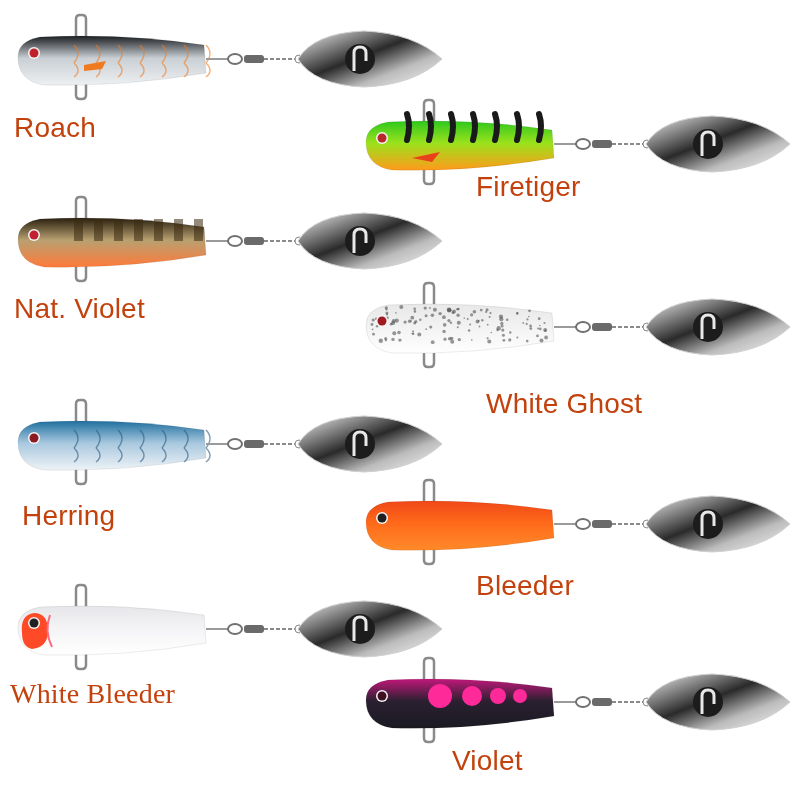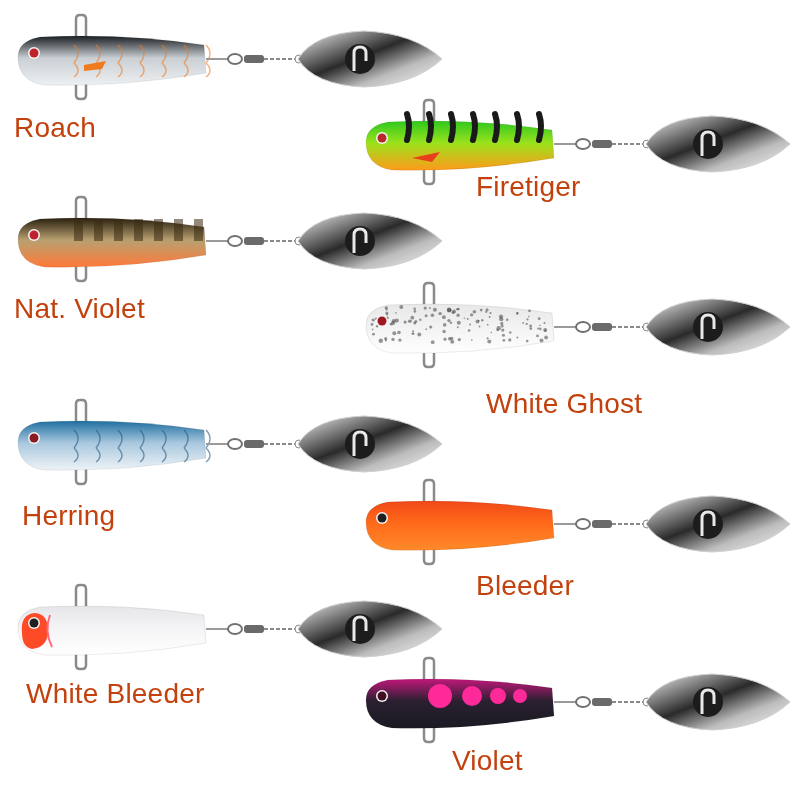--- a/index.html
+++ b/index.html
@@ -385,21 +385,21 @@
     <line x1="192" y1="44" x2="215" y2="44" stroke="#9a9a9a" stroke-width="2"></line>
     <ellipse cx="221" cy="44" rx="7" ry="5" fill="none" stroke="#707070" stroke-width="2"></ellipse>
     <rect x="230" y="40" width="20" height="8" rx="3" fill="#6a6a6a"></rect>
     <line x1="250" y1="44" x2="282" y2="44" stroke="#8a8a8a" stroke-width="2" stroke-dasharray="4 2"></line>
     <circle cx="285" cy="44" r="4" fill="#fff" stroke="#888"></circle>
     <path d="M284 44 Q300 18 350 16 Q400 18 428 44 Q400 70 350 72 Q300 70 284 44 Z" fill="url(#s6)" stroke="#cfcfcf"></path>
     <circle cx="346" cy="44" r="15" fill="#1c1c1c"></circle>
     <path d="M340 56 L340 38 Q340 32 346 32 Q352 32 352 38 L352 46" stroke="#e8e8e8" stroke-width="3" fill="none"></path>
   </svg>
     </div>
-    <div class="label" style="left: 26px; top: 678px;">White Bleeder</div>
+    <div class="label" style="left: 10px; top: 678px; font-family: Liberation Serif, serif;">White Bleeder</div>
     <div class="lure" style="left: 362px; top: 658px;">
   <svg width="440" height="80" viewBox="0 0 440 80">
     <defs>
       <linearGradient id="g7" x1="0" y1="0" x2="0" y2="1">
         <stop offset="0" stop-color="#c0187a"></stop>
         <stop offset="0.45" stop-color="#2a2030"></stop>
         <stop offset="1" stop-color="#1a1a22"></stop>
       </linearGradient>
       <linearGradient id="s7" x1="0" y1="0" x2="1" y2="1">
         <stop offset="0" stop-color="#f4f4f4"></stop>

